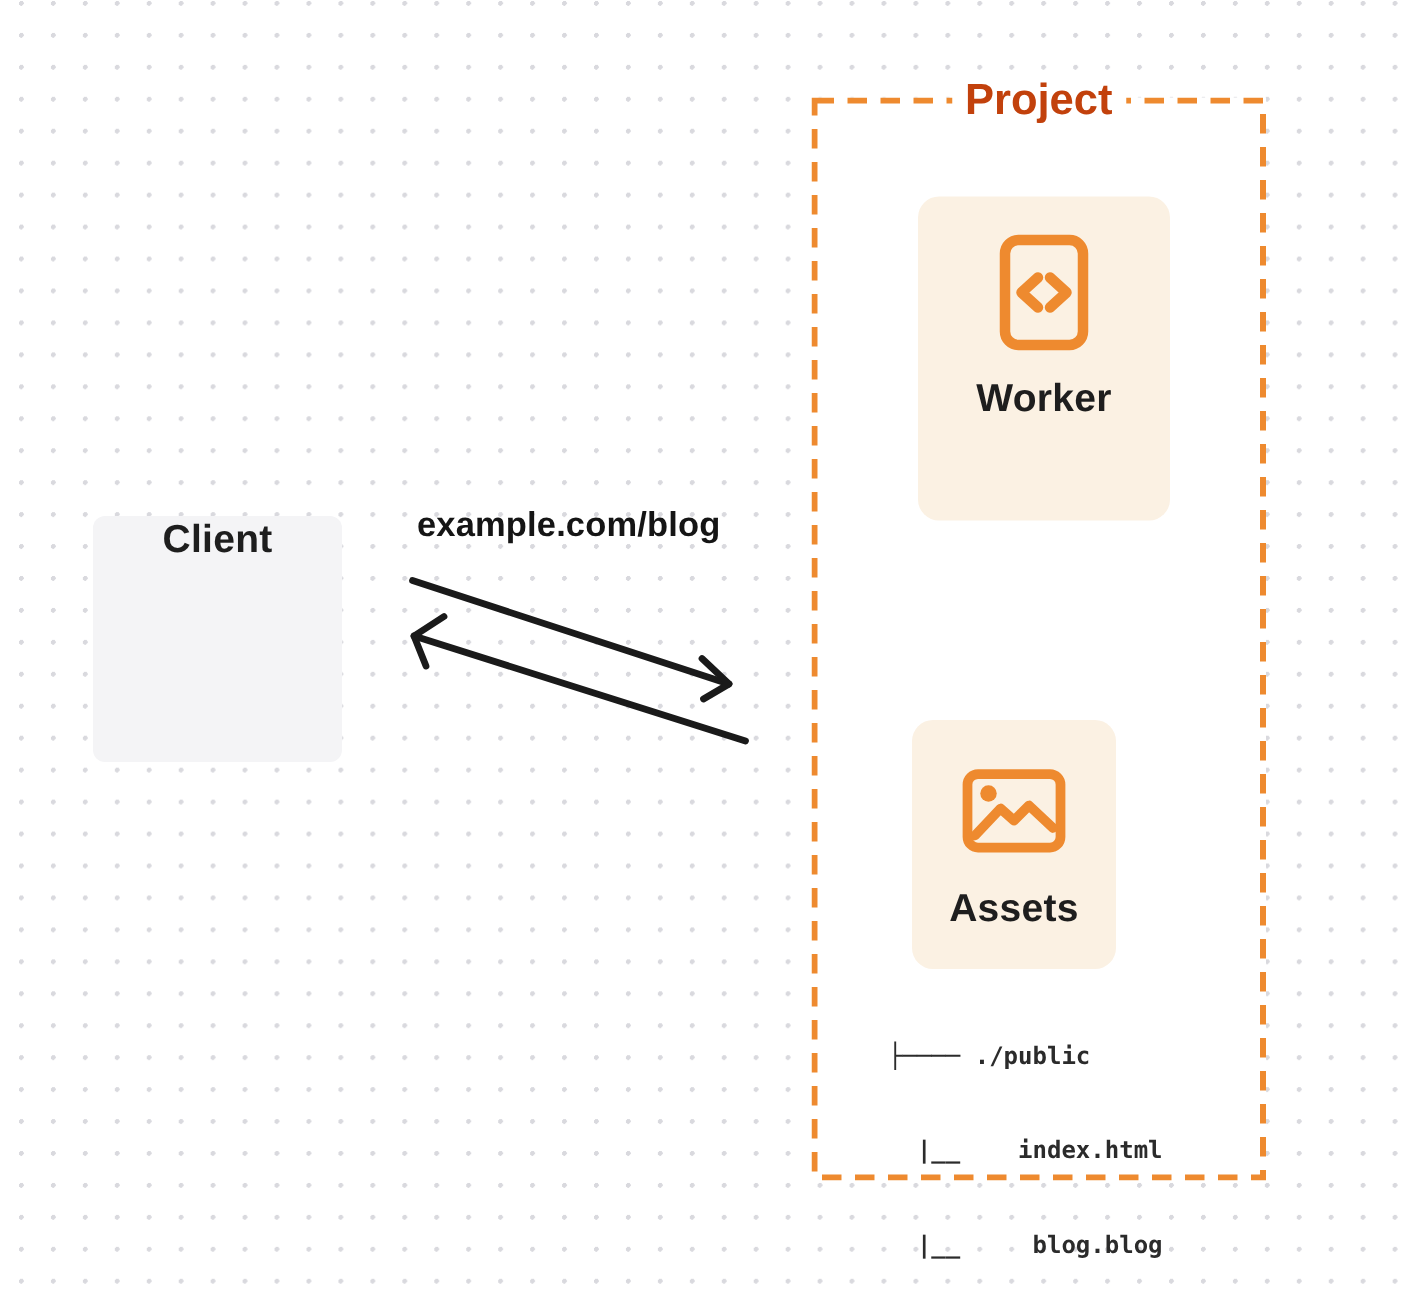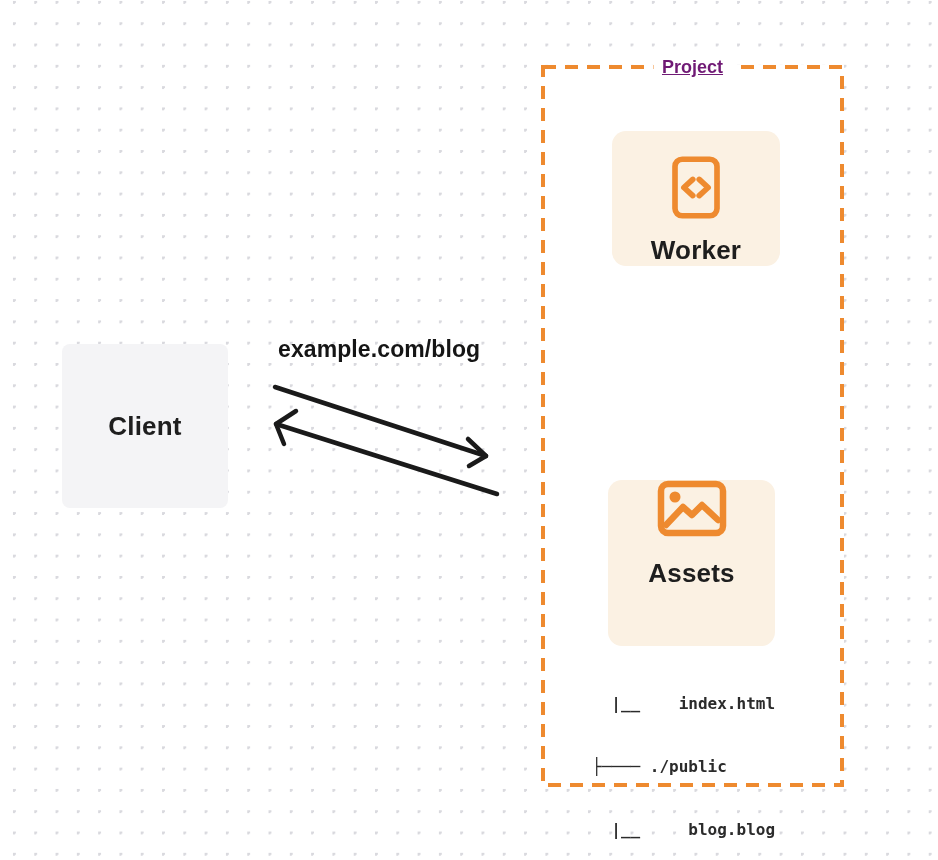--- a/index.html
+++ b/index.html
@@ -18,21 +18,21 @@
     color: #1e1e1e;
   }
 
   
   .client-box {
     position: absolute;
     left: 62px; top: 344px;
     width: 166px; height: 164px;
     background: #f4f4f6;
     border-radius: 8px;
-    display: flex; align-items: center; justify-content: center;
+    display: flex; align-items: flex-start; justify-content: center;
   }
   .node-label {
     font-size: 26px;
     font-weight: 700;
     color: #1e1e1e;
     letter-spacing: 0.2px;
   }
 
   
   .url-label {
@@ -64,39 +64,38 @@
     left: 0; top: 0;
     width: 303px; height: 722px;
   }
   .project-label {
     position: absolute;
     top: -13px;
     left: 50%;
     transform: translateX(-50%);
     background: #ffffff;
     padding: 0 9px;
-    font-size: 18px;
+    font-size: 29px;
     font-weight: 700;
     line-height: 30px;
-    color: #701a75;
+    color: #c2410c;
     white-space: nowrap;
-    text-decoration: underline;
   }
 
   
   .card {
     position: absolute;
     background: #fbf1e3;
     border-radius: 14px;
     display: flex;
     flex-direction: column;
     align-items: center;
   }
-  .card.worker { left: 71px; top: 66px; width: 168px; height: 135px; padding-top: 25px; }
-  .card.assets { left: 67px; top: 415px; width: 167px; height: 166px; }
+  .card.worker { left: 71px; top: 66px; width: 168px; height: 216px; padding-top: 25px; }
+  .card.assets { left: 67px; top: 415px; width: 136px; height: 166px; padding-top: 32px; }
   .card-label {
     font-size: 26px;
     font-weight: 700;
     color: #1e1e1e;
     letter-spacing: 0.2px;
   }
   .card.worker .card-label { margin-top: 16px; }
   .card.assets .card-label { margin-top: 21px; }
 
   
@@ -151,20 +150,20 @@
     <div class="card assets">
       <svg width="70" height="57" viewBox="0 0 70 57" xmlns="http://www.w3.org/2000/svg">
         <rect x="4" y="4" width="62" height="49" rx="7" fill="none" stroke="#ee8a2f" stroke-width="6.5"></rect>
         <circle cx="18" cy="17" r="5.5" fill="#ee8a2f"></circle>
         <polyline points="9,45 26,27 35,35 45,25 61,40" fill="none" stroke="#ee8a2f" stroke-width="6.5" stroke-linecap="round" stroke-linejoin="round"></polyline>
       </svg>
       <span class="card-label">Assets</span>
     </div>
 
     <div class="file-tree">
+      <div>├──── ./public</div>
       <div>  |__    index.html</div>
-      <div>├──── ./public</div>
       <div>  |__     blog.blog</div>
       
     </div>
   </div>
 
 </div>
 
 </body></html>

